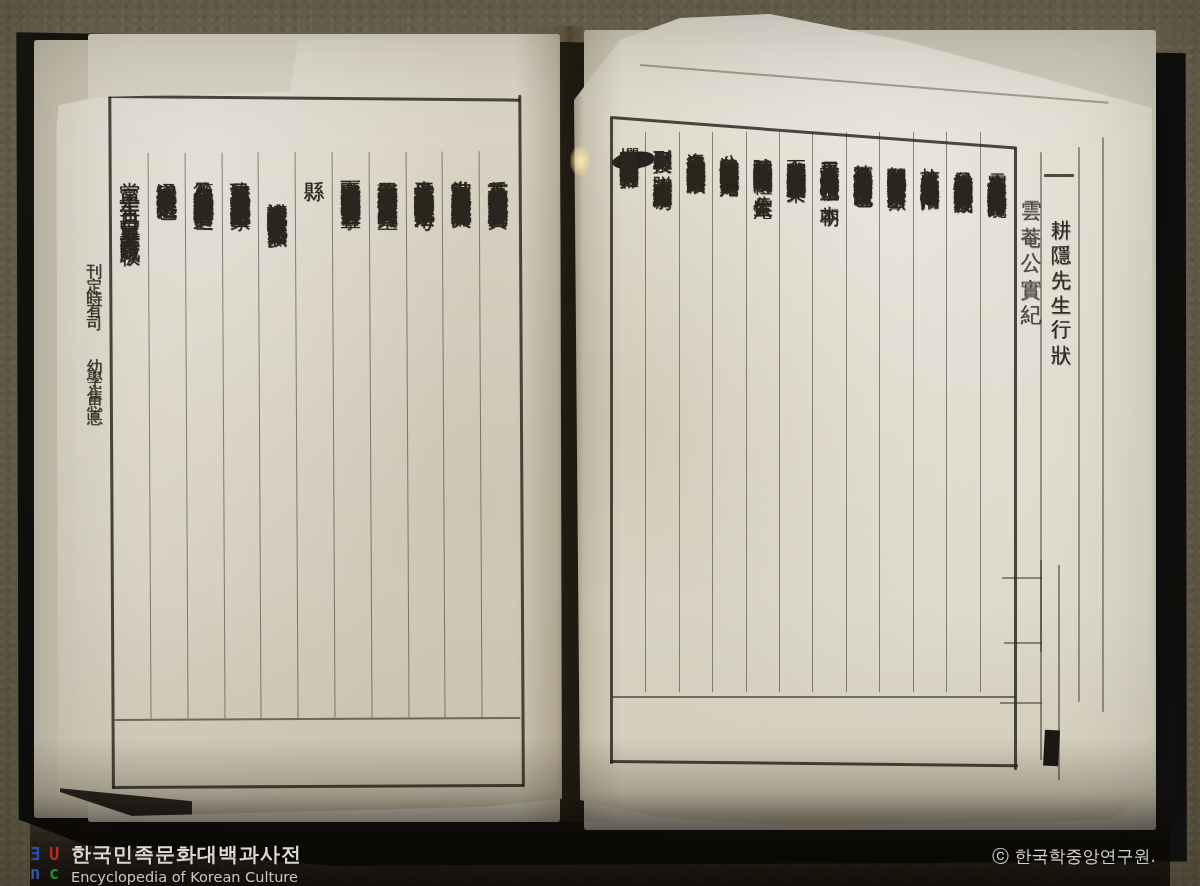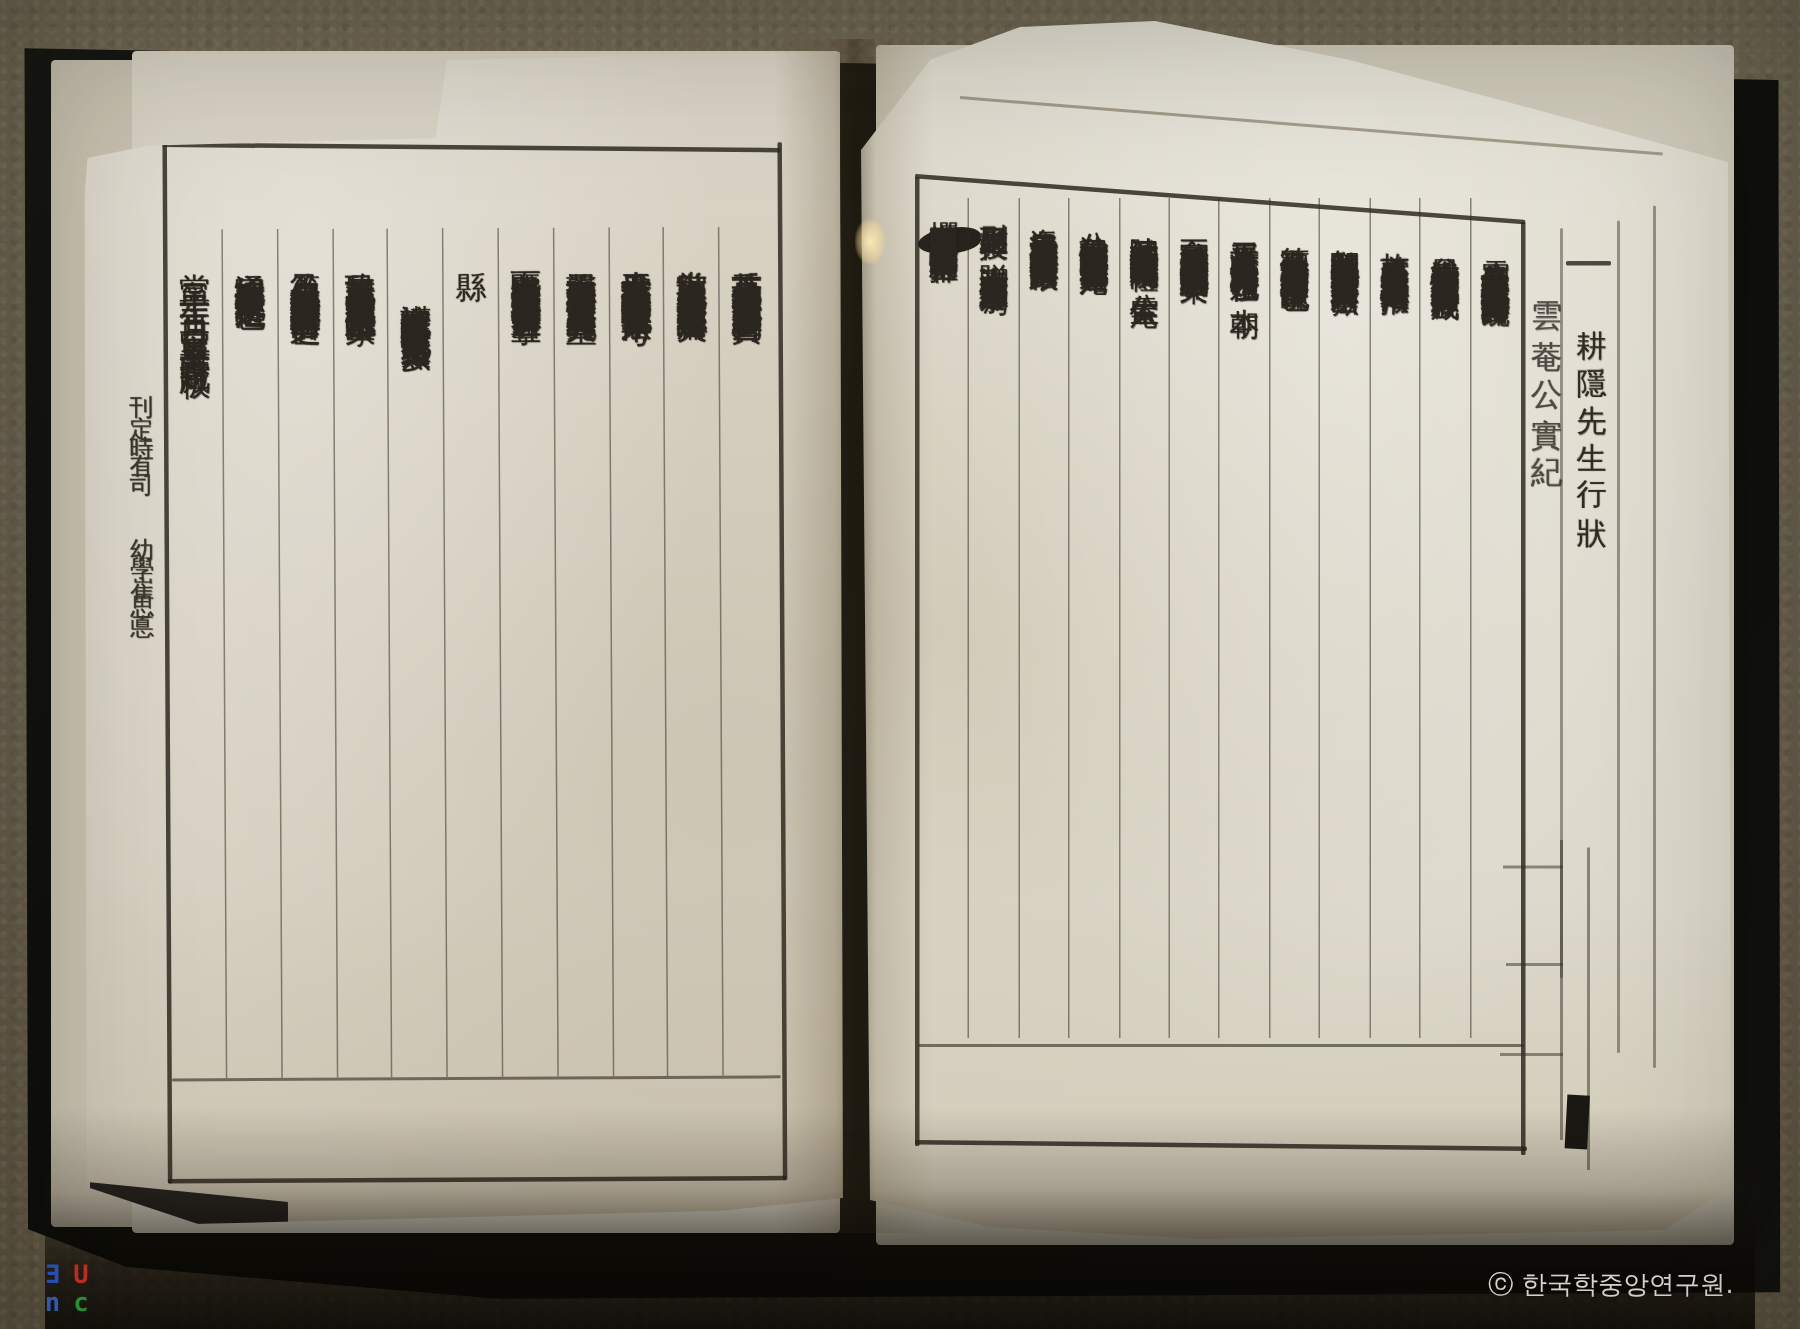--- a/index.html
+++ b/index.html
@@ -229,16 +229,20 @@
   <div class="glow"></div>
   <div class="bottom-shade"></div>
 
   <div class="watermark">
     <div class="logo" id="logo-grid">
         <span style="color: rgb(45, 91, 209);">Ǝ</span>
         <span style="color: rgb(214, 50, 38);">U</span>
         <span style="color: rgb(58, 106, 214);">n</span>
         <span style="color: rgb(47, 169, 60);">c</span>
       </div>
+    <div class="wm-text">
+      <div class="wm-ko">한국민족문화대백과사전</div>
+      <div class="wm-en">Encyclopedia of Korean Culture</div>
+    </div>
   </div>
   <div class="copyright">ⓒ 한국학중앙연구원.</div>
 
 </div>
 
 </body></html>

